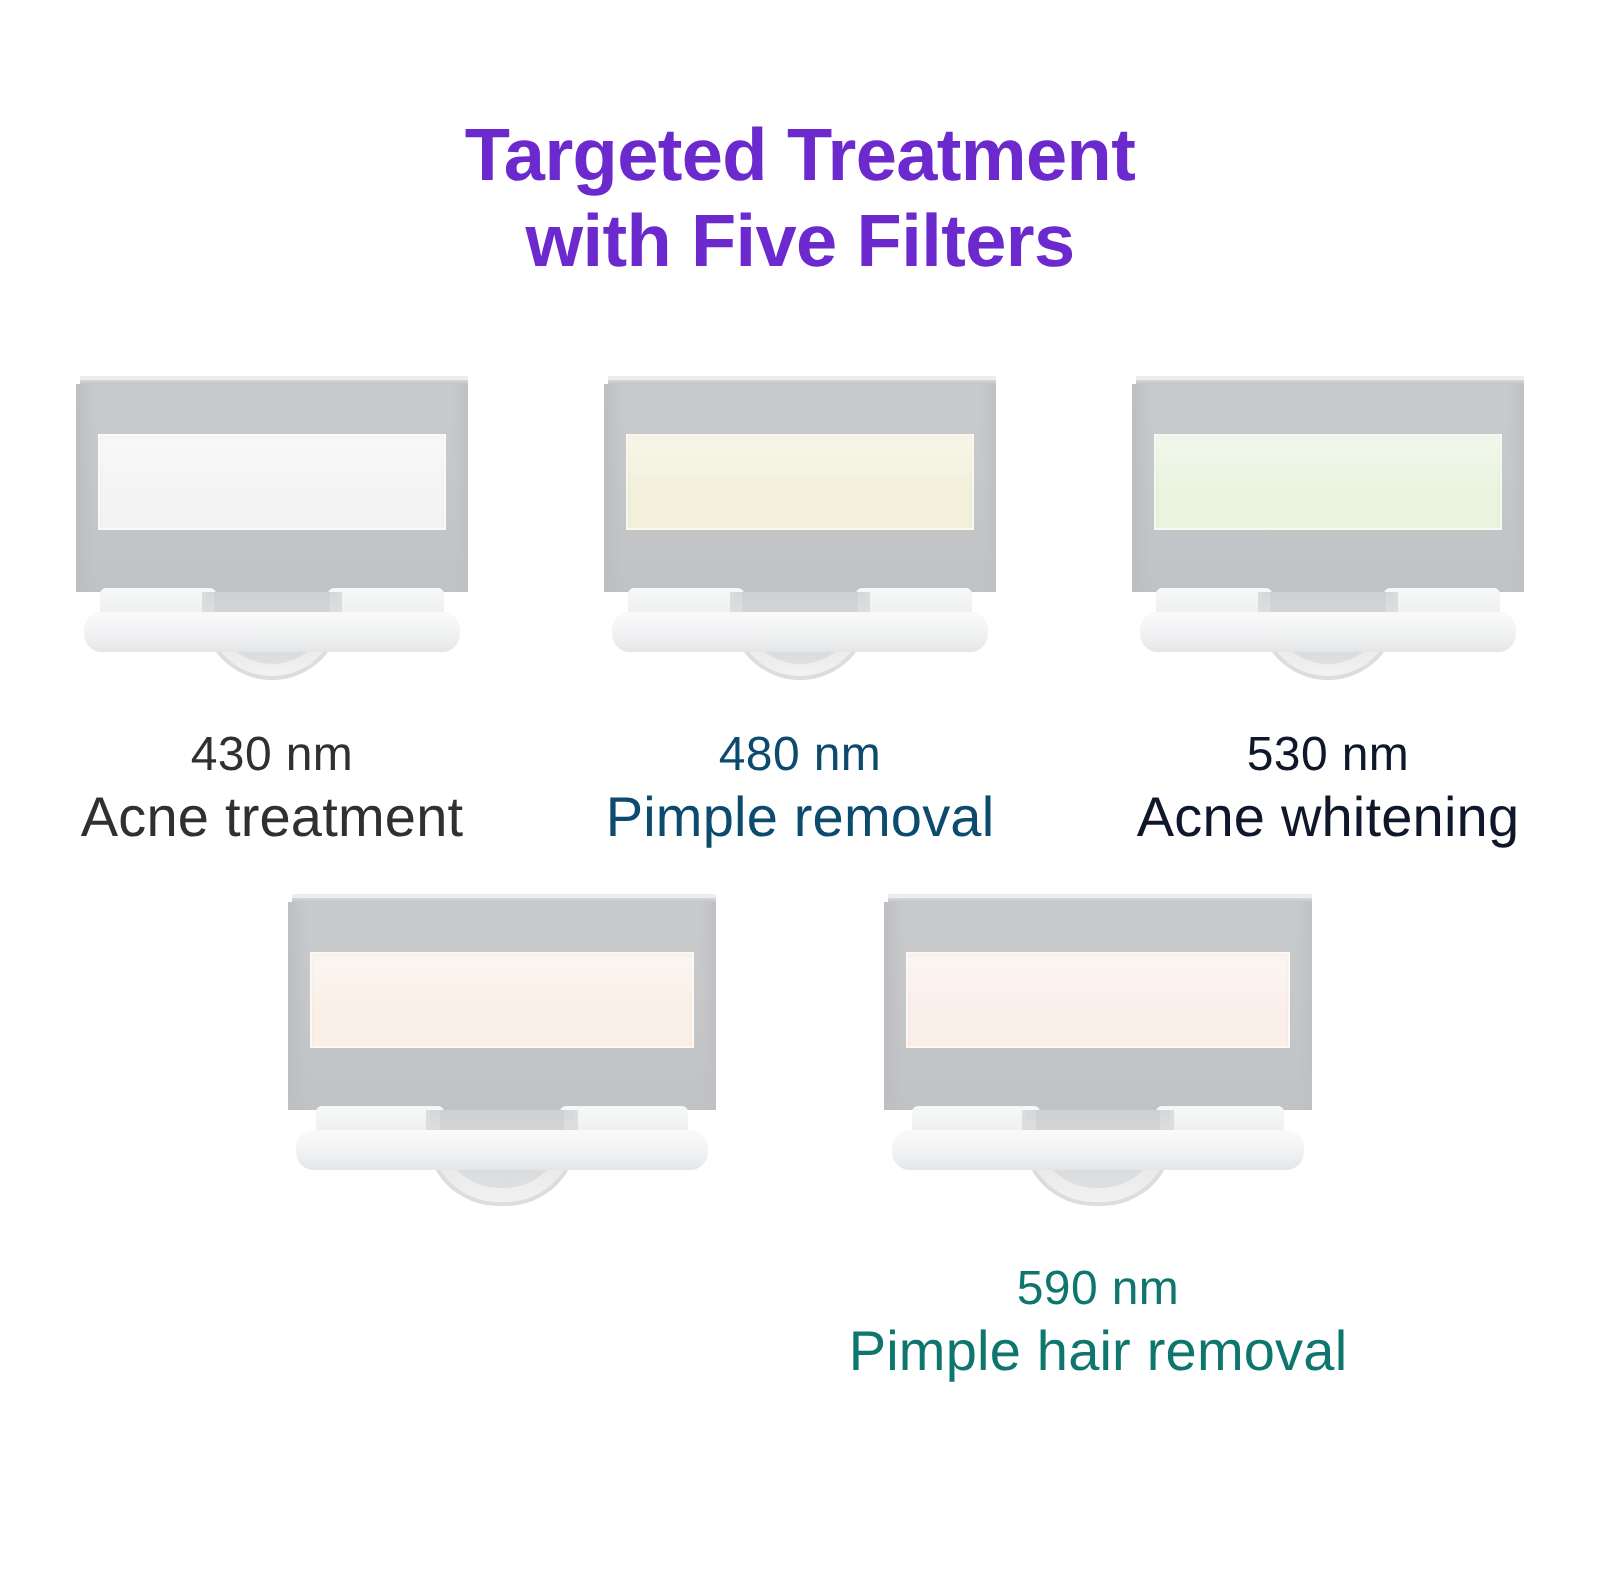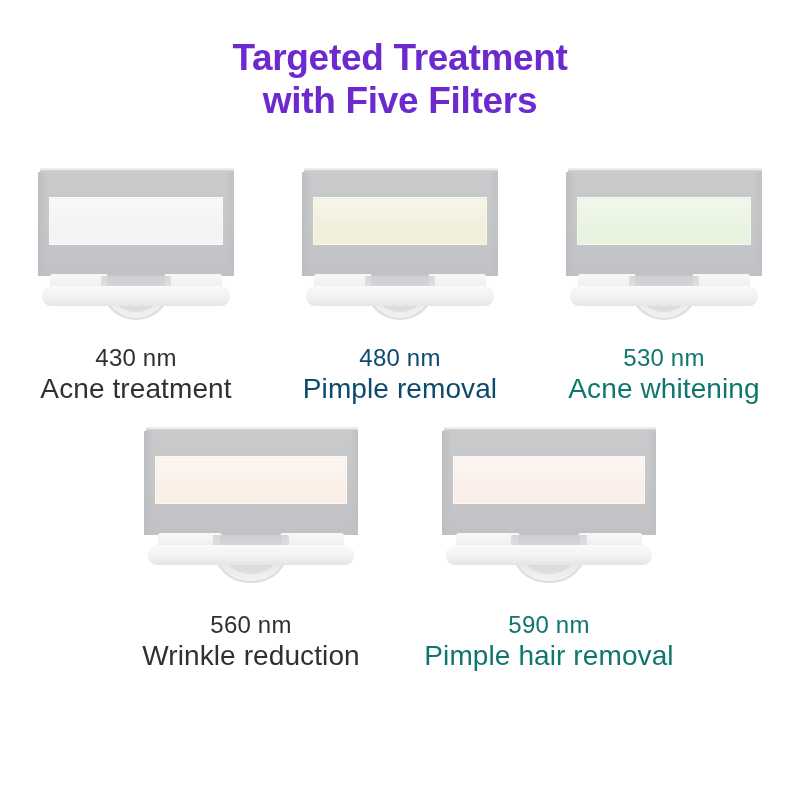--- a/index.html
+++ b/index.html
@@ -20,21 +20,21 @@
     width: 800px;
     height: 798px;
     position: relative;
     box-sizing: border-box;
   }
 
   
   .title-block {
     width: 100%;
     text-align: center;
-    padding-top: 36px;
+    padding-top: 56px;
   }
   .title-line {
     color: #6B29CE;
     font-weight: 700;
     font-size: 37px;
     line-height: 43px;
     letter-spacing: -0.3px;
     white-space: nowrap;
   }
 
@@ -256,21 +256,21 @@
           <div class="panel-body"></div>
           <div class="filter-window" style="background-color: rgb(233, 244, 224);">
             <div class="glow"></div>
           </div>
           <div class="base-shoulder left"></div>
           <div class="base-shoulder right"></div>
           <div class="cradle"></div>
           <div class="cradle-inner"></div>
           <div class="base-bar"></div>
         </div>
-        <div class="caption" style="color: #0f766e;">
+        <div class="caption" style="color: #0f172a;">
           <div class="wavelength">530 nm</div>
           <div class="purpose">Acne whitening</div>
         </div>
       </div>
 
     </div>
 
     <div class="device-row row-2">
 
       <div class="device-cell">
@@ -278,24 +278,20 @@
           <div class="panel-top-edge"></div>
           <div class="panel-body"></div>
           <div class="filter-window" style="background-color: rgb(250, 240, 231);">
             <div class="glow"></div>
           </div>
           <div class="base-shoulder left"></div>
           <div class="base-shoulder right"></div>
           <div class="cradle"></div>
           <div class="cradle-inner"></div>
           <div class="base-bar"></div>
-        </div>
-        <div class="caption" style="color: rgb(47, 48, 49);">
-          <div class="wavelength">560 nm</div>
-          <div class="purpose">Wrinkle reduction</div>
         </div>
       </div>
 
       <div class="device-cell">
         <div class="device">
           <div class="panel-top-edge"></div>
           <div class="panel-body"></div>
           <div class="filter-window" style="background-color: rgb(251, 239, 234);">
             <div class="glow"></div>
           </div>

